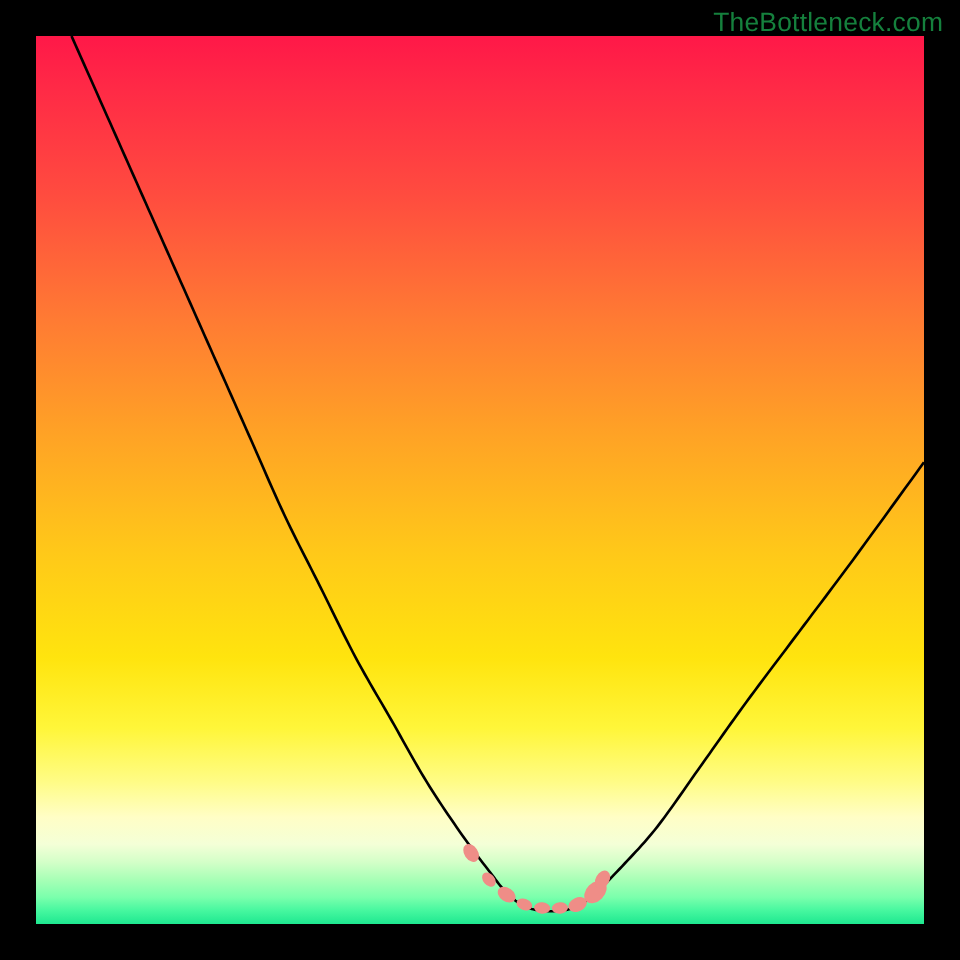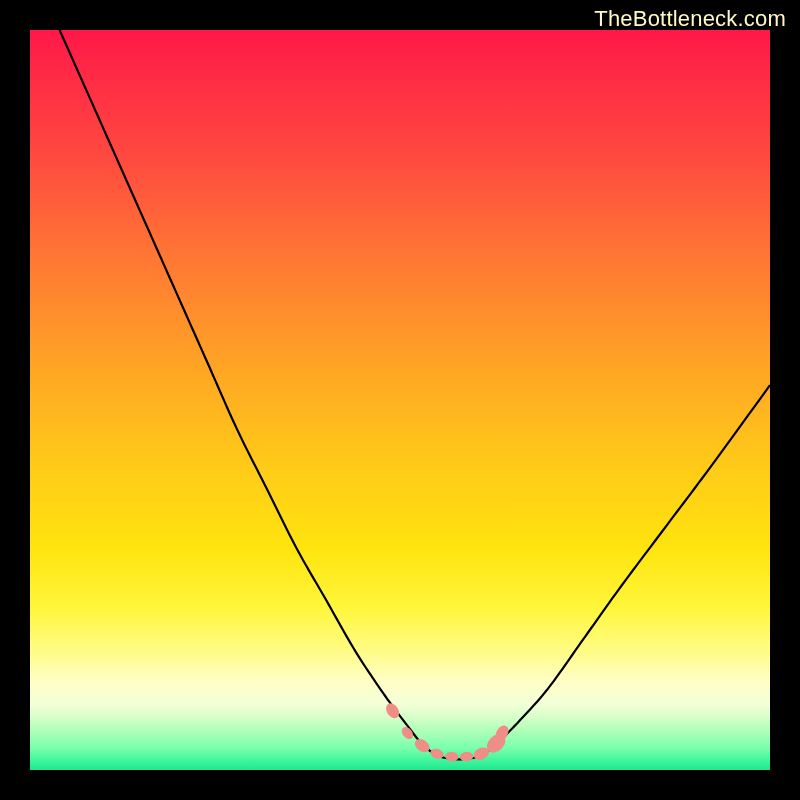--- a/index.html
+++ b/index.html
@@ -43,21 +43,21 @@
       #a8ffb6 95%,
       #7affac 97%,
       #46f79f 98.5%,
       #1ee890 100%
     );
   }
   .watermark {
     position: absolute;
     top: 6px;
     right: 14px;
-    color: #fef9c3;
+    color: #15803d;
     font-size: 22px;
     letter-spacing: 0.2px;
     font-weight: 400;
     user-select: none;
   }
   svg.curve {
     position: absolute;
     left: 0;
     top: 0;
     width: 740px;

